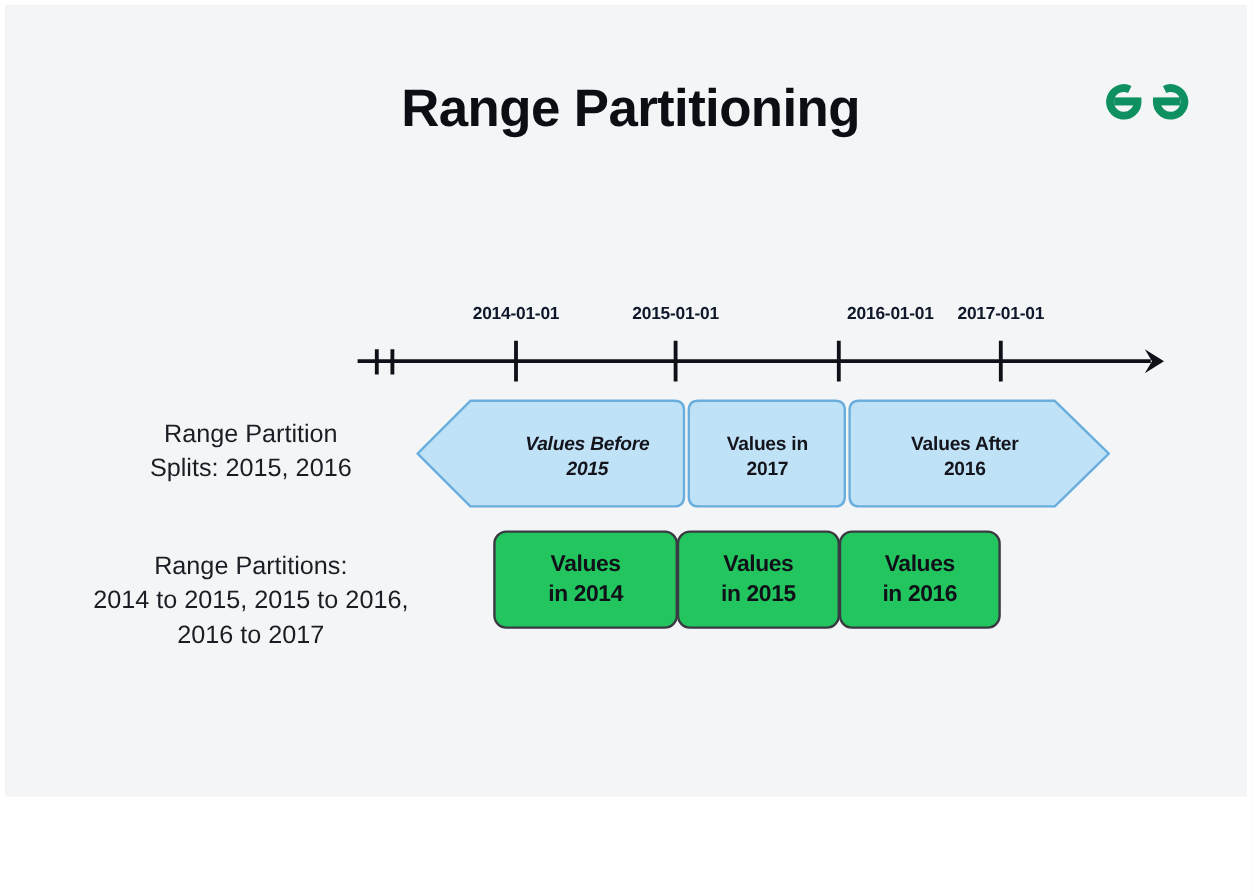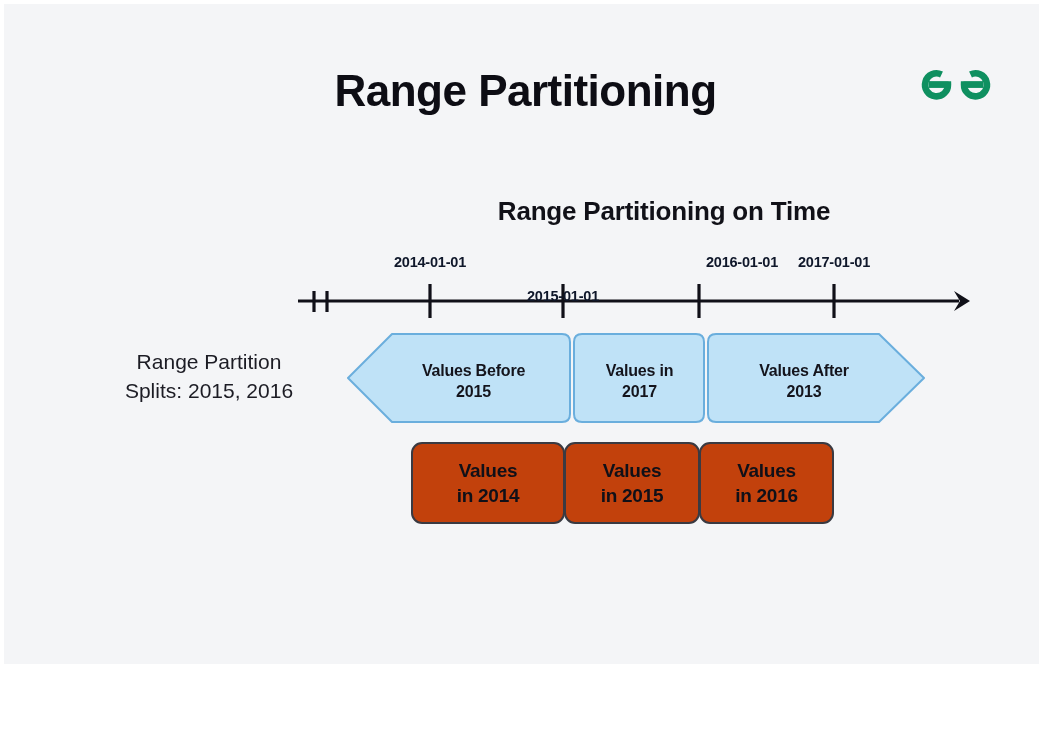--- a/index.html
+++ b/index.html
@@ -107,37 +107,37 @@
   .chev-label {
     position: absolute;
     text-align: center;
     font-size: 16px;
     font-weight: bold;
     line-height: 21px;
     color: #14141c;
     white-space: pre-line;
     letter-spacing: -0.2px;
   }
-  #chev-label-0 { left: 22px;  top: 28px; width: 215px; }
+  #chev-label-0 { left: 38px;  top: 28px; width: 215px; font-style: italic; }
   #chev-label-1 { left: 228px; top: 28px; width: 135px; }
   #chev-label-2 { left: 365px; top: 28px; width: 190px; }
 
   
   #partition-boxes {
     position: absolute;
     left: 407px;
     top: 438px;
     height: 82px;
     display: flex;
     align-items: stretch;
   }
   .partition-box {
     border: 2px solid #3a3a42;
     border-radius: 11px;
-    background: #c2410c;
+    background: #22c55e;
     display: flex;
     align-items: center;
     justify-content: center;
     text-align: center;
     font-size: 19px;
     font-weight: bold;
     line-height: 25px;
     color: #101018;
     white-space: pre-line;
     letter-spacing: -0.3px;
@@ -160,64 +160,66 @@
         <path d="M24.5 14.5 A11.5 11.5 0 1 0 31 24.5 L12 24.5"></path>
         <path d="M53.5 14.5 A11.5 11.5 0 1 1 47 24.5 L66 24.5"></path>
       </g>
       <g fill="#0f9060">
         <rect x="11.5" y="21.5" width="20" height="6.2"></rect>
         <rect x="46.5" y="21.5" width="20" height="6.2"></rect>
       </g>
     </svg>
   </div>
 
-  <div id="diagram-title">Range Partitioning on Time</div>
 
   <div id="timeline">
     <svg width="690" height="70" viewBox="0 0 690 70" aria-hidden="true">
 
       <line x1="4" y1="47" x2="665" y2="47" stroke="#101018" stroke-width="3.2"></line>
 
       <path d="M660 37 L676 47 L660 57 L666 47 Z" fill="#101018"></path>
 
       <line x1="20" y1="37" x2="20" y2="58" stroke="#101018" stroke-width="3.2"></line>
       <line x1="33" y1="37" x2="33" y2="58" stroke="#101018" stroke-width="3.2"></line>
 
       <line x1="136" y1="30" x2="136" y2="64" stroke="#101018" stroke-width="3.2"></line>
       <line x1="269" y1="30" x2="269" y2="64" stroke="#101018" stroke-width="3.2"></line>
       <line x1="405" y1="30" x2="405" y2="64" stroke="#101018" stroke-width="3.2"></line>
       <line x1="540" y1="30" x2="540" y2="64" stroke="#101018" stroke-width="3.2"></line>
     </svg>
 
     <div class="tick-label" style="left:136px;">2014-01-01</div>
-    <div class="tick-label" style="left:269px;margin-top:34px;">2015-01-01</div>
+    <div class="tick-label" style="left:269px;">2015-01-01</div>
     <div class="tick-label" style="left:405px;margin-left:43px;">2016-01-01</div>
     <div class="tick-label" style="left:540px;">2017-01-01</div>
   </div>
 
   <div class="side-label" id="label-splits" style="white-space: pre-line;">Range Partition
 Splits: 2015, 2016</div>
 
+  <div class="side-label" id="label-partitions" style="white-space: pre-line;">Range Partitions:
+2014 to 2015, 2015 to 2016,
+2016 to 2017</div>
 
   <div id="chevron-band">
     <svg class="chev-svg" width="585" height="92" viewBox="0 0 585 92" aria-hidden="true">
 
       <path d="M48 2 L218 2 Q226 2 226 10 L226 82 Q226 90 218 90 L48 90 L4 46 Z" fill="#bfe2f7" stroke="#6aaedd" stroke-width="2" stroke-linejoin="round"></path>
 
       <path d="M238 2 L352 2 Q360 2 360 10 L360 82 Q360 90 352 90 L238 90 Q230 90 230 82 L230 10 Q230 2 238 2 Z" fill="#bfe2f7" stroke="#6aaedd" stroke-width="2" stroke-linejoin="round"></path>
 
       <path d="M372 2 L535 2 L580 46 L535 90 L372 90 Q364 90 364 82 L364 10 Q364 2 372 2 Z" fill="#bfe2f7" stroke="#6aaedd" stroke-width="2" stroke-linejoin="round"></path>
     </svg>
 
     <div class="chev-label" id="chev-label-0">Values Before
 2015</div>
     <div class="chev-label" id="chev-label-1">Values in
 2017</div>
     <div class="chev-label" id="chev-label-2">Values After
-2013</div>
+2016</div>
   </div>
 
   <div id="partition-boxes">
     <div class="partition-box" id="partition-box-0">Values
 in 2014</div>
     <div class="partition-box" id="partition-box-1">Values
 in 2015</div>
     <div class="partition-box" id="partition-box-2">Values
 in 2016</div>
   </div>

